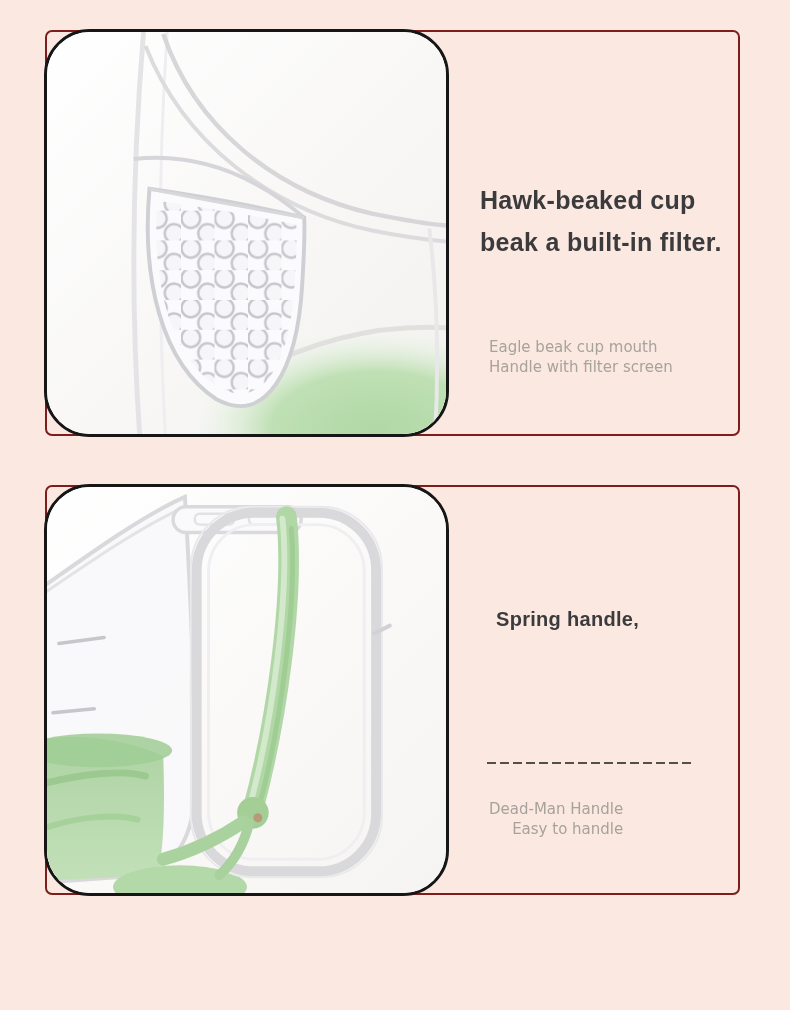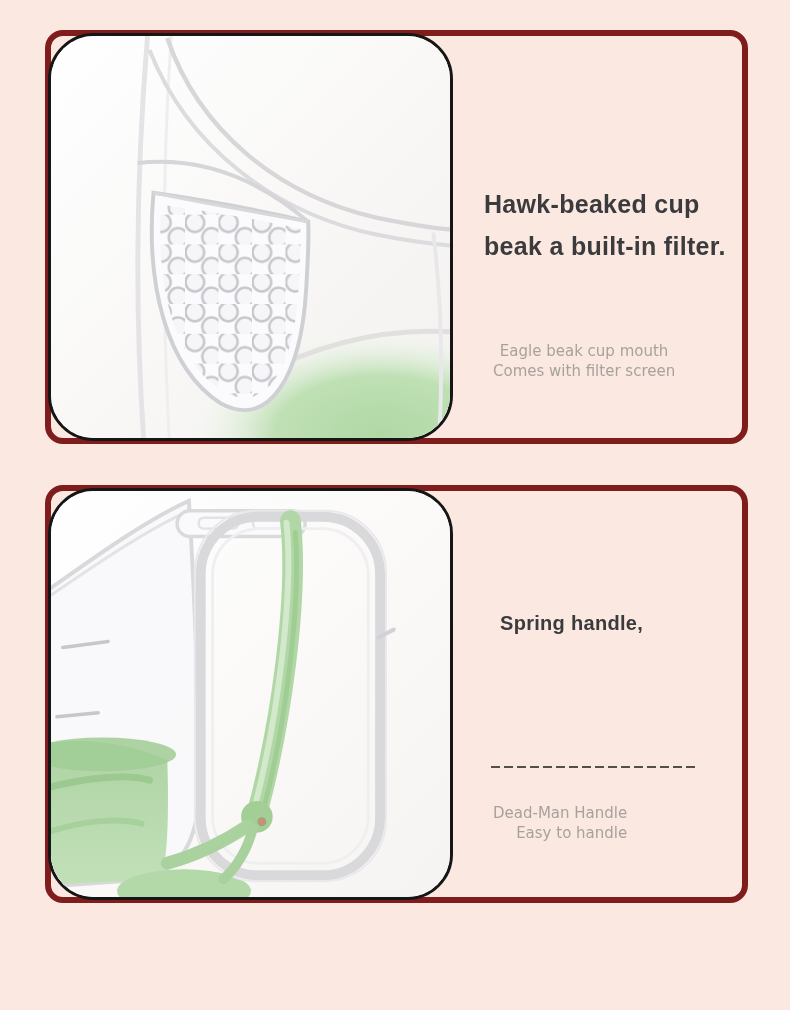--- a/index.html
+++ b/index.html
@@ -2,42 +2,42 @@
 <html><head>
 <meta charset="utf-8">
 <style>
   html,body{margin:0;padding:0;background:#fbe9e1;}
   .page{
     position:relative;width:790px;height:1010px;background:#fbe9e1;
     overflow:hidden;font-family:"Liberation Sans",sans-serif;
   }
   .card{
     position:absolute;left:45px;width:691px;
-    border:6px solid #7f1d1d;border-radius:18px;background:#fbe9e1;
+    border:2px solid #7f1d1d;border-radius:7px;background:#fbe9e1;
   }
   .card.card1{top:30px;height:402px;}
   .card.card2{top:485px;height:406px;}
   .photo{
     position:absolute;left:-3px;top:-3px;height:calc(100% + 6px);width:405px;
     border:3px solid #161616;border-radius:46px;background:#ffffff;
     overflow:hidden;box-sizing:border-box;
   }
   .photo svg{display:block;width:100%;height:100%;}
   .heading{
     position:absolute;margin:0;font-weight:700;color:#3b3b3d;
     letter-spacing:0.3px;
   }
   .card1 .heading{left:433px;top:147px;font-size:25px;line-height:42px;}
   .card2 .heading{left:449px;top:109px;font-size:20px;line-height:46px;}
   .heading span{display:block;white-space:nowrap;}
   .caption{
     position:absolute;margin:0;color:#a7a29c;font-size:15px;line-height:20px;
     font-family:"DejaVu Sans",sans-serif;
   }
-  .card1 .caption{left:442px;top:305px;text-align:center;}
+  .card1 .caption{left:442px;top:305px;}
   .card2 .caption{left:442px;top:312px;text-align:right;}
   .caption span{display:block;white-space:nowrap;}
   .dash-divider{
     position:absolute;left:440px;top:275px;width:205px;height:2px;
     background:repeating-linear-gradient(to right,#53504a 0 9px,transparent 9px 13px);
   }
 </style>
 </head>
 <body>
 
@@ -74,21 +74,21 @@
         <path d="M104,158 C152,168 210,178 261,187" stroke="#d8d8db" stroke-width="3" fill="none"></path>
         <path d="M388,198 C396,262 398,332 394,405" stroke="#e8e8ea" stroke-width="4" fill="none"></path>
       </svg>
     </div>
     <h2 class="heading">
       <span>Hawk-beaked cup</span>
       <span>beak a built-in filter.</span>
     </h2>
     <p class="caption">
       <span>Eagle beak cup mouth</span>
-      <span>Comes with filter screen</span>
+      <span>Handle with filter screen</span>
     </p>
   </section>
 
   <section class="card card2">
     <div class="photo">
       <svg viewBox="0 0 405 410" preserveAspectRatio="none" aria-hidden="true">
         <defs>
           <linearGradient id="bg2" x1="0" y1="0" x2="1" y2="1">
             <stop offset="0" stop-color="#ffffff"></stop>
             <stop offset="1" stop-color="#f6f4f2"></stop>

